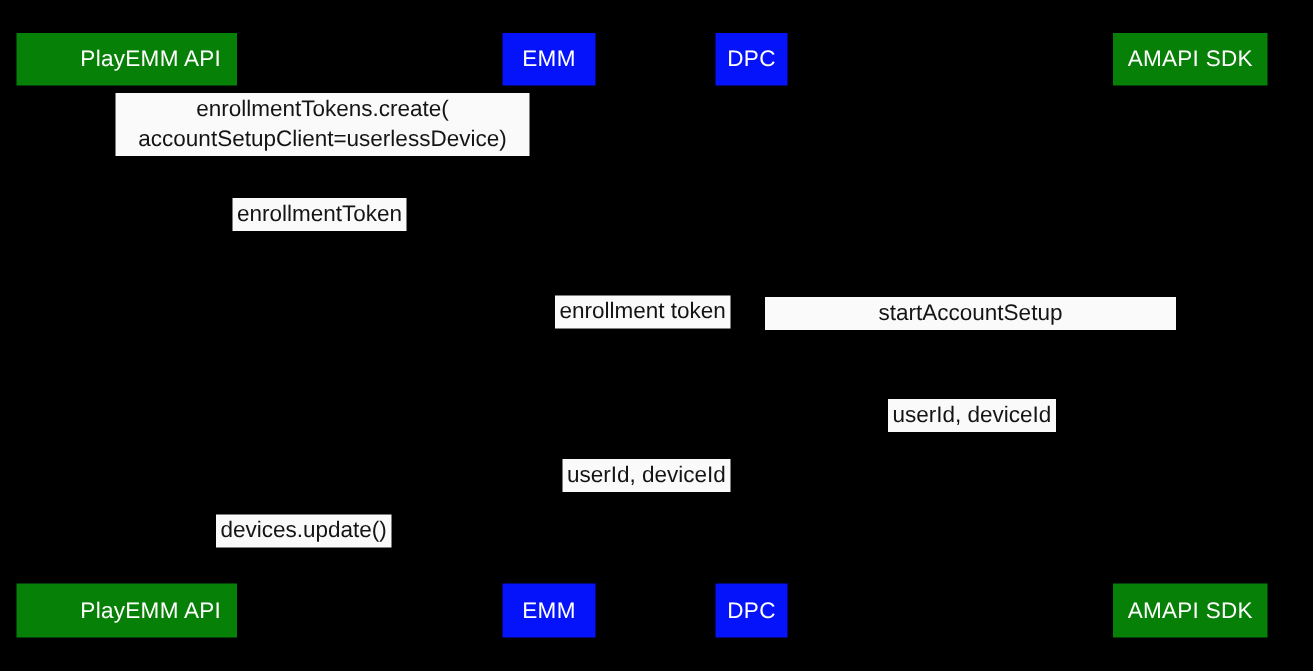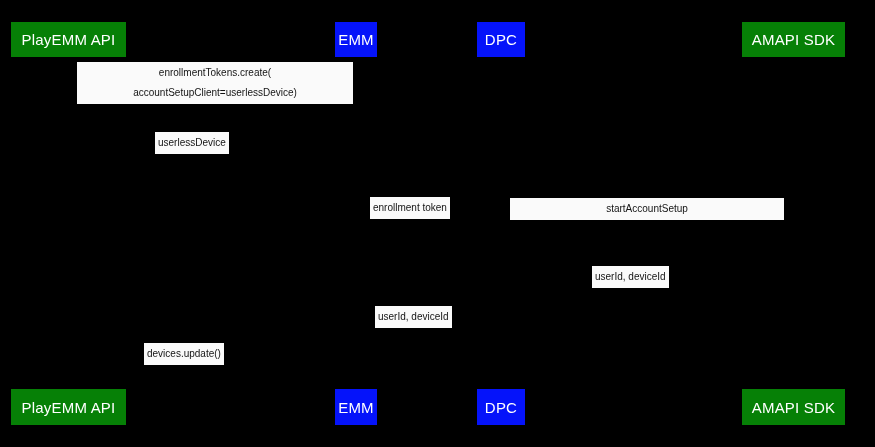--- a/index.html
+++ b/index.html
@@ -20,29 +20,29 @@
     height: 35px;
     display: flex;
     align-items: center;
     justify-content: center;
     color: #ffffff;
     font-size: 15px;
     letter-spacing: 0.2px;
   }
   .row-top    { top: 22px; }
   .row-bottom { top: 389px; height: 36px; }
-  .a-playemm { left: 11px;  width: 115px; }
-  .a-emm     { left: 335px; width: 42px; text-align: right;  }
+  .a-playemm { left: 11px;  width: 115px; padding-left: 32px; }
+  .a-emm     { left: 335px; width: 62px; text-align: right;  }
   .a-dpc     { left: 477px; width: 48px;  }
   .a-amapi   { left: 742px; width: 103px; }
   .msg {
     position: absolute;
     background: #fafafa;
     color: #141414;
-    font-size: 10px;
+    font-size: 15px;
     line-height: 20px;
     text-align: center;
     white-space: nowrap;
     padding: 1px 3px;
   }
   .m1 { left: 77px;  top: 62px;  width: 270px; }
   .m2 { left: 155px; top: 132px; }
   .m3 { left: 370px; top: 169px; margin-top: 28px; }
   .m4 { left: 510px; top: 198px; width: 268px; }
   .m5 { left: 592px; top: 266px; }
@@ -65,21 +65,21 @@
   </div>
   <div class="actor row-top a-amapi" style="background-color: rgb(6, 128, 6);">
     <span>AMAPI SDK</span>
   </div>
 
   <div class="msg m1">
     <div>enrollmentTokens.create(</div>
     <div>accountSetupClient=userlessDevice)</div>
   </div>
   <div class="msg m2">
-    <div>userlessDevice</div>
+    <div>enrollmentToken</div>
   </div>
   <div class="msg m3">
     <div>enrollment token</div>
   </div>
   <div class="msg m4">
     <div>startAccountSetup</div>
   </div>
   <div class="msg m5">
     <div>userId, deviceId</div>
   </div>

